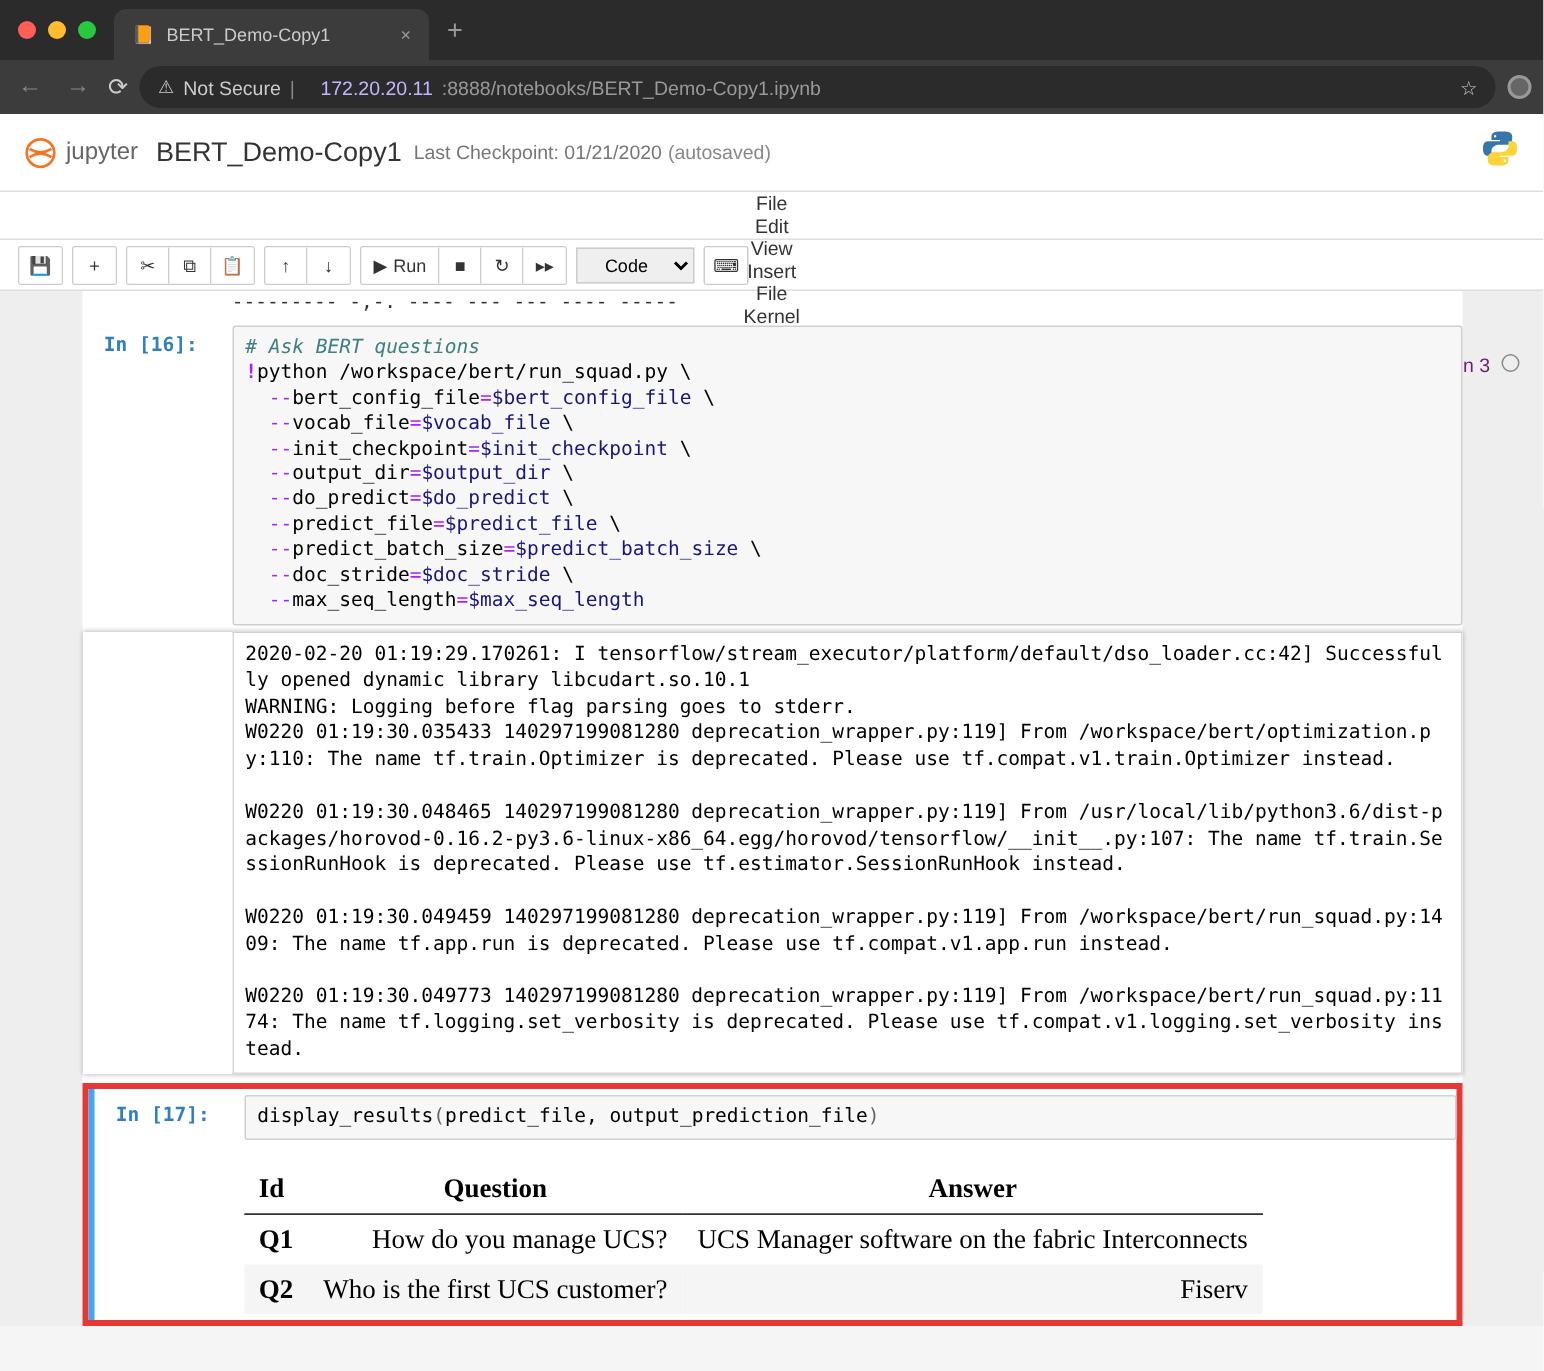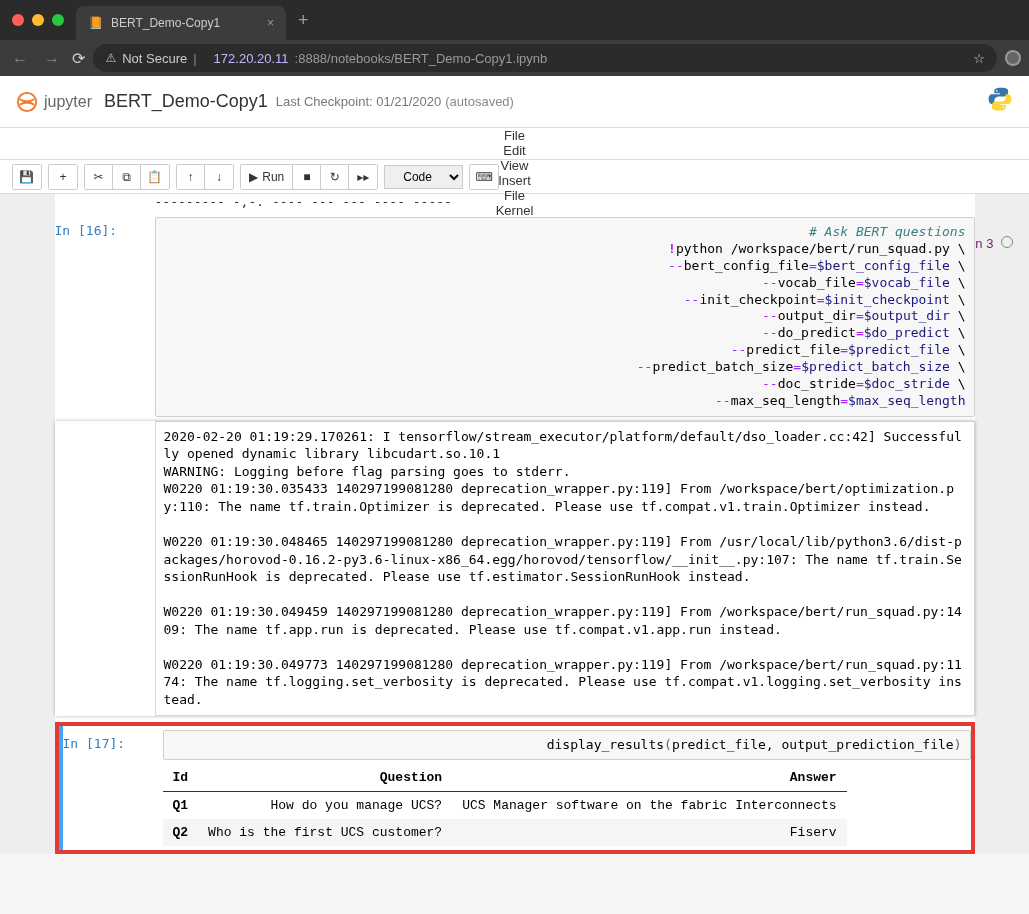--- a/index.html
+++ b/index.html
@@ -51,42 +51,42 @@
 .tb-btn { width: 28px; height: 24px; display: flex; align-items: center; justify-content: center; border-right: 1px solid #ccc; cursor: pointer; font-size: 12px; color: #333; background: #fff; }
 .tb-btn:last-child { border-right: none; }
 .tb-btn.run { width: auto; padding: 0 8px; gap: 4px; }
 .cell-type { border: 1px solid #ccc; height: 24px; font-size: 12px; padding: 0 14px; margin-right: 6px; }
 
 
 .notebook-container { background: #fff; margin: 0 auto; max-width: 920px; padding: 0; }
 .page-bg { background: #eee; padding: 0; }
 .cell { display: flex; padding: 4px 0; }
 .cell.code-cell { }
-.prompt { width: 100px; text-align: left; padding: 6px 8px 0 0; font-family: monospace; font-size: 13px; color: #307fc1; flex-shrink: 0; }
+.prompt { width: 100px; text-align: center; padding: 6px 8px 0 0; font-family: monospace; font-size: 13px; color: #307fc1; flex-shrink: 0; font-weight: bold; }
 .in-prompt { color: #307fc1; }
 .input-area { flex: 1; }
-.code-box { border: 1px solid #cfcfcf; background: #f7f7f7; border-radius: 2px; padding: 6px 8px; font-family: "DejaVu Sans Mono", Menlo, monospace; font-size: 13px; line-height: 1.3; white-space: pre; overflow-x: auto; text-align: right; }
+.code-box { border: 1px solid #cfcfcf; background: #f7f7f7; border-radius: 2px; padding: 6px 8px; font-family: "DejaVu Sans Mono", Menlo, monospace; font-size: 13px; line-height: 1.3; white-space: pre; overflow-x: auto; }
 
 
 .cm-comment { color: #408080; font-style: italic; }
 .cm-op { color: #aa22ff; }
 .cm-var { color: #19177c; }
 .cm-bang { color: #aa22ff; font-weight: bold; }
 .cm-paren { color: #666; }
 
 .output-area { flex: 1; background: #fff; border: 1px solid #d8d8d8; border-top: 1px solid #cfcfcf; padding: 6px 8px; font-family: "DejaVu Sans Mono", Menlo, monospace; font-size: 13px; line-height: 1.35; white-space: pre-wrap; word-break: break-all; }
 .output-cell { display: flex; }
 .output-shadow { box-shadow: 0 -1px 3px rgba(0,0,0,0.15), 0 1px 3px rgba(0,0,0,0.15); }
 
 
 .highlight-box { border: 4px solid #e53935; padding: 0; margin: 6px 0 0 0; }
 .highlight-box .cell { border-left: 4px solid #42a5f5; padding-left: 0; }
 
-.results-table { border-collapse: collapse; font-family: Liberation Mono, monospace; font-size: 13px; margin-top: 4px; }
-.results-table th { text-align: right; padding: 6px 10px; border-bottom: 1px solid #333; font-weight: 600; }
+.results-table { border-collapse: collapse; font-family: Liberation Serif, serif; font-size: 18px; margin-top: 16px; }
+.results-table th { padding: 6px 10px; border-bottom: 1px solid #333; font-weight: 600; }
 .results-table th:first-child { text-align: left; }
 .results-table td { padding: 6px 10px; text-align: right; }
 .results-table td:first-child { text-align: left; font-weight: 600; }
 .results-table tr:nth-child(even) td { background: #f5f5f5; }
 
 .trunc-line { font-family: monospace; font-size: 13px; padding: 0 8px 4px 100px; color: #333; white-space: pre; overflow: hidden; }
 </style>
 </head>
 <body>
 

